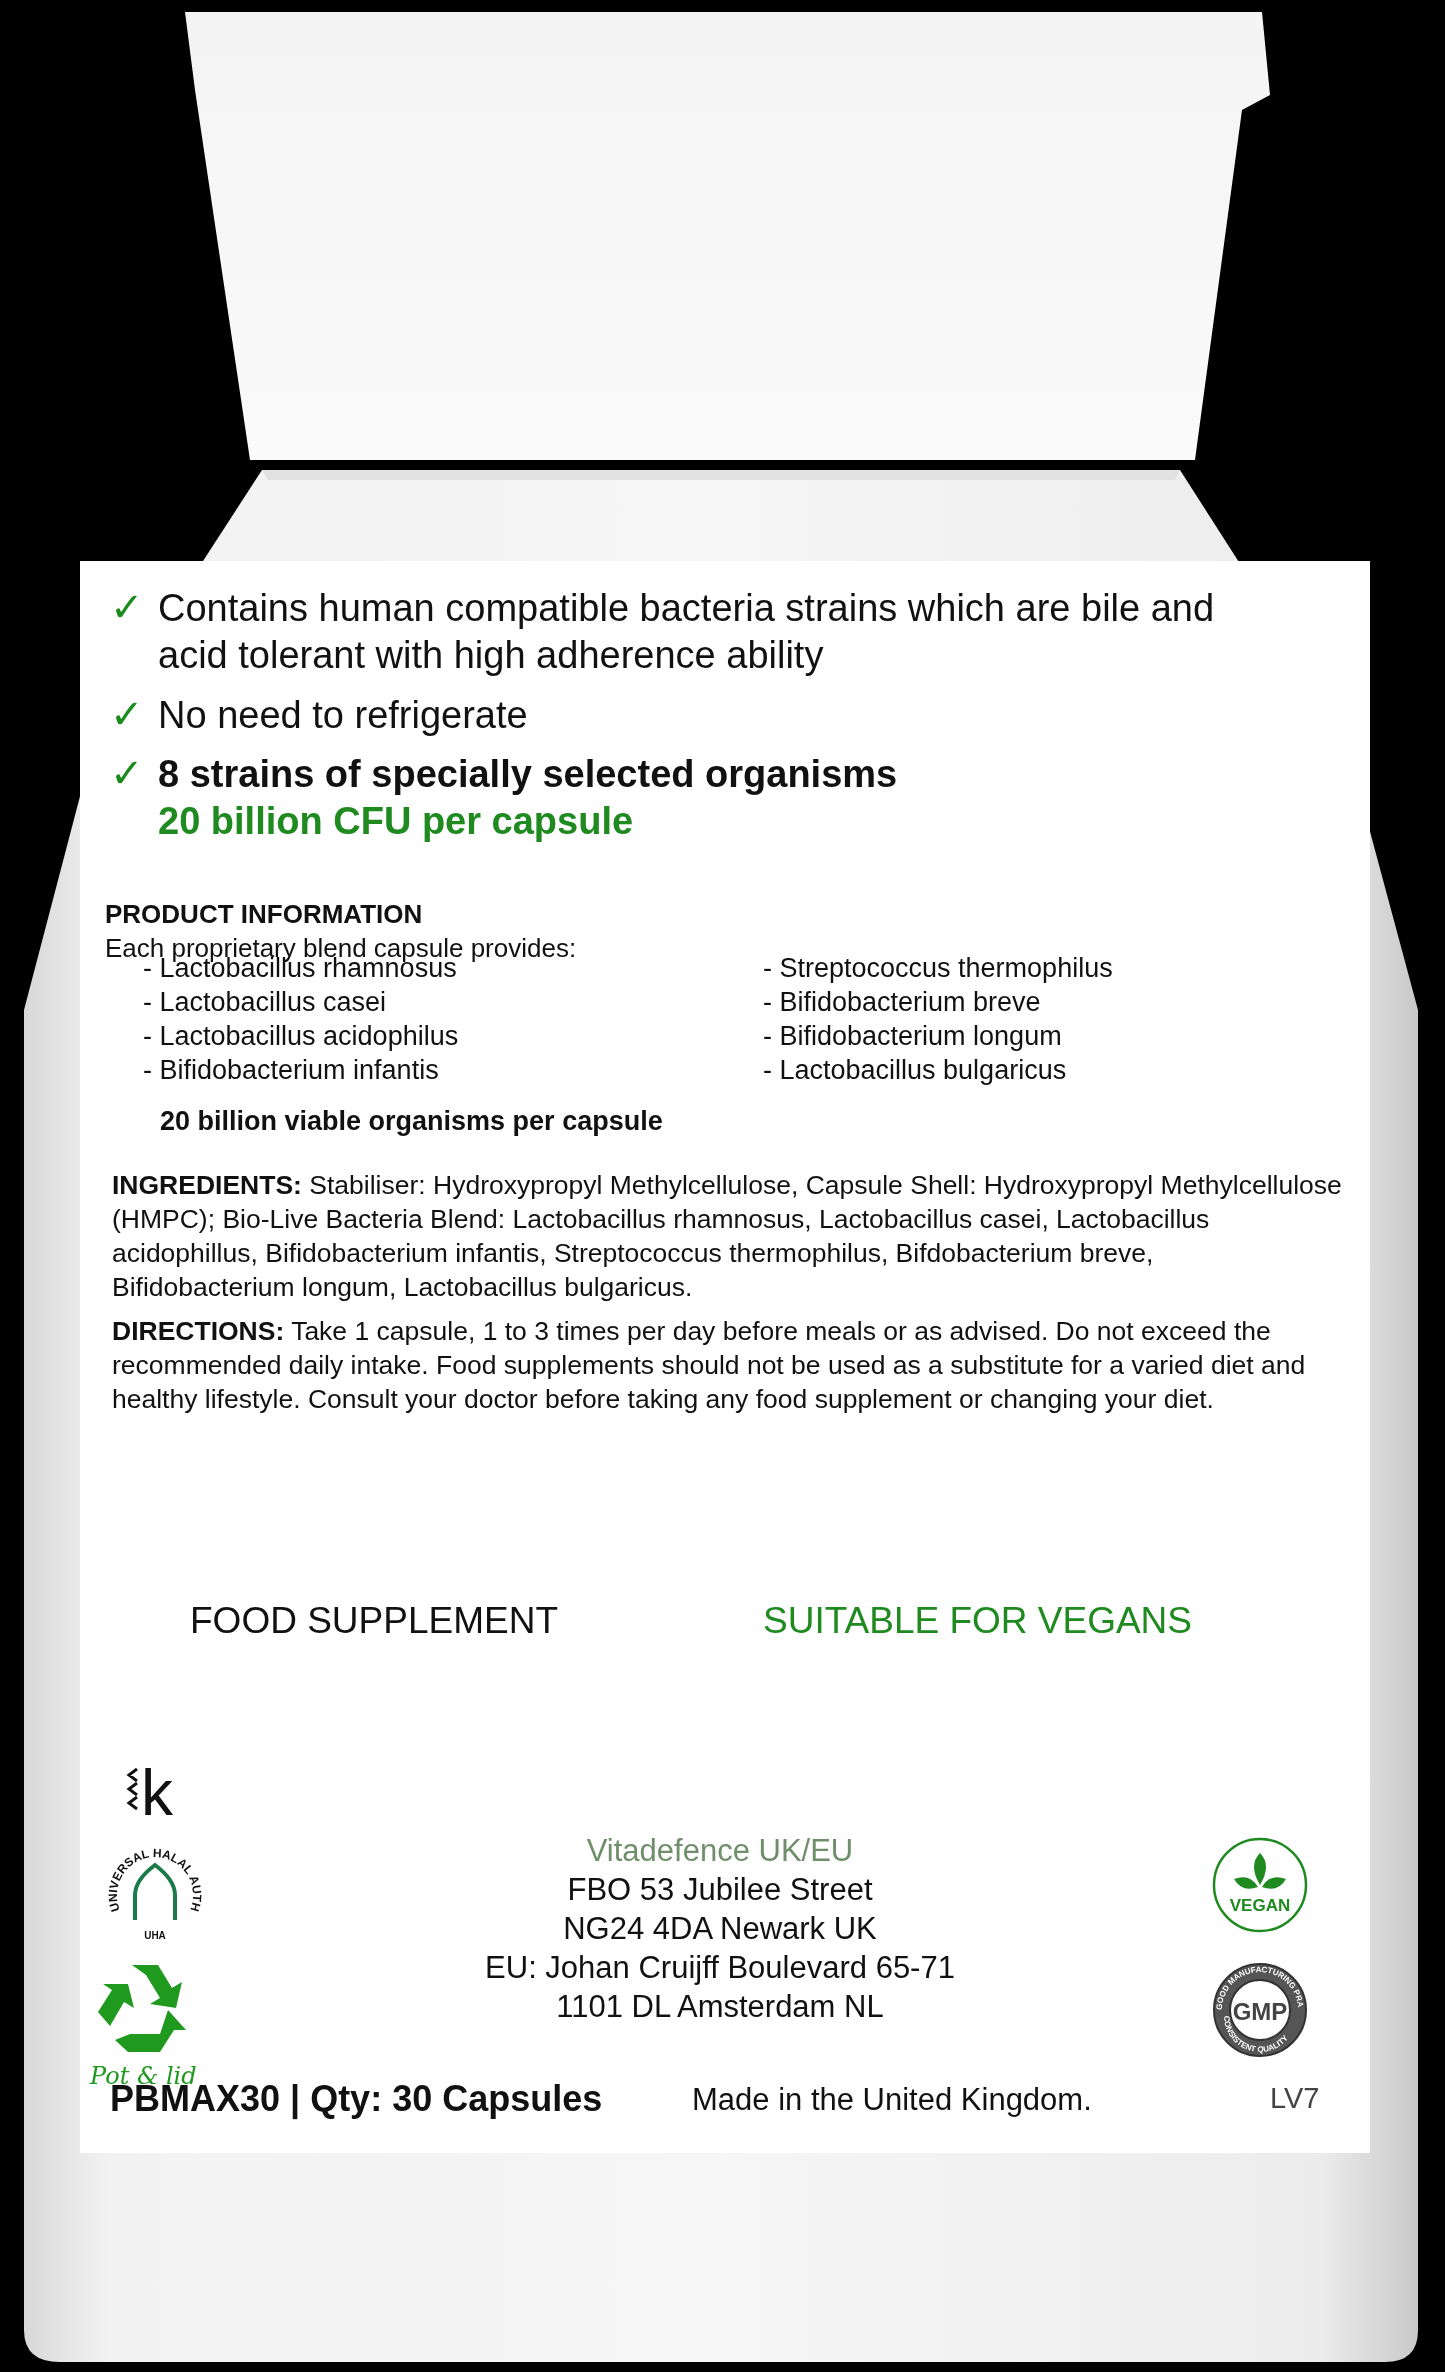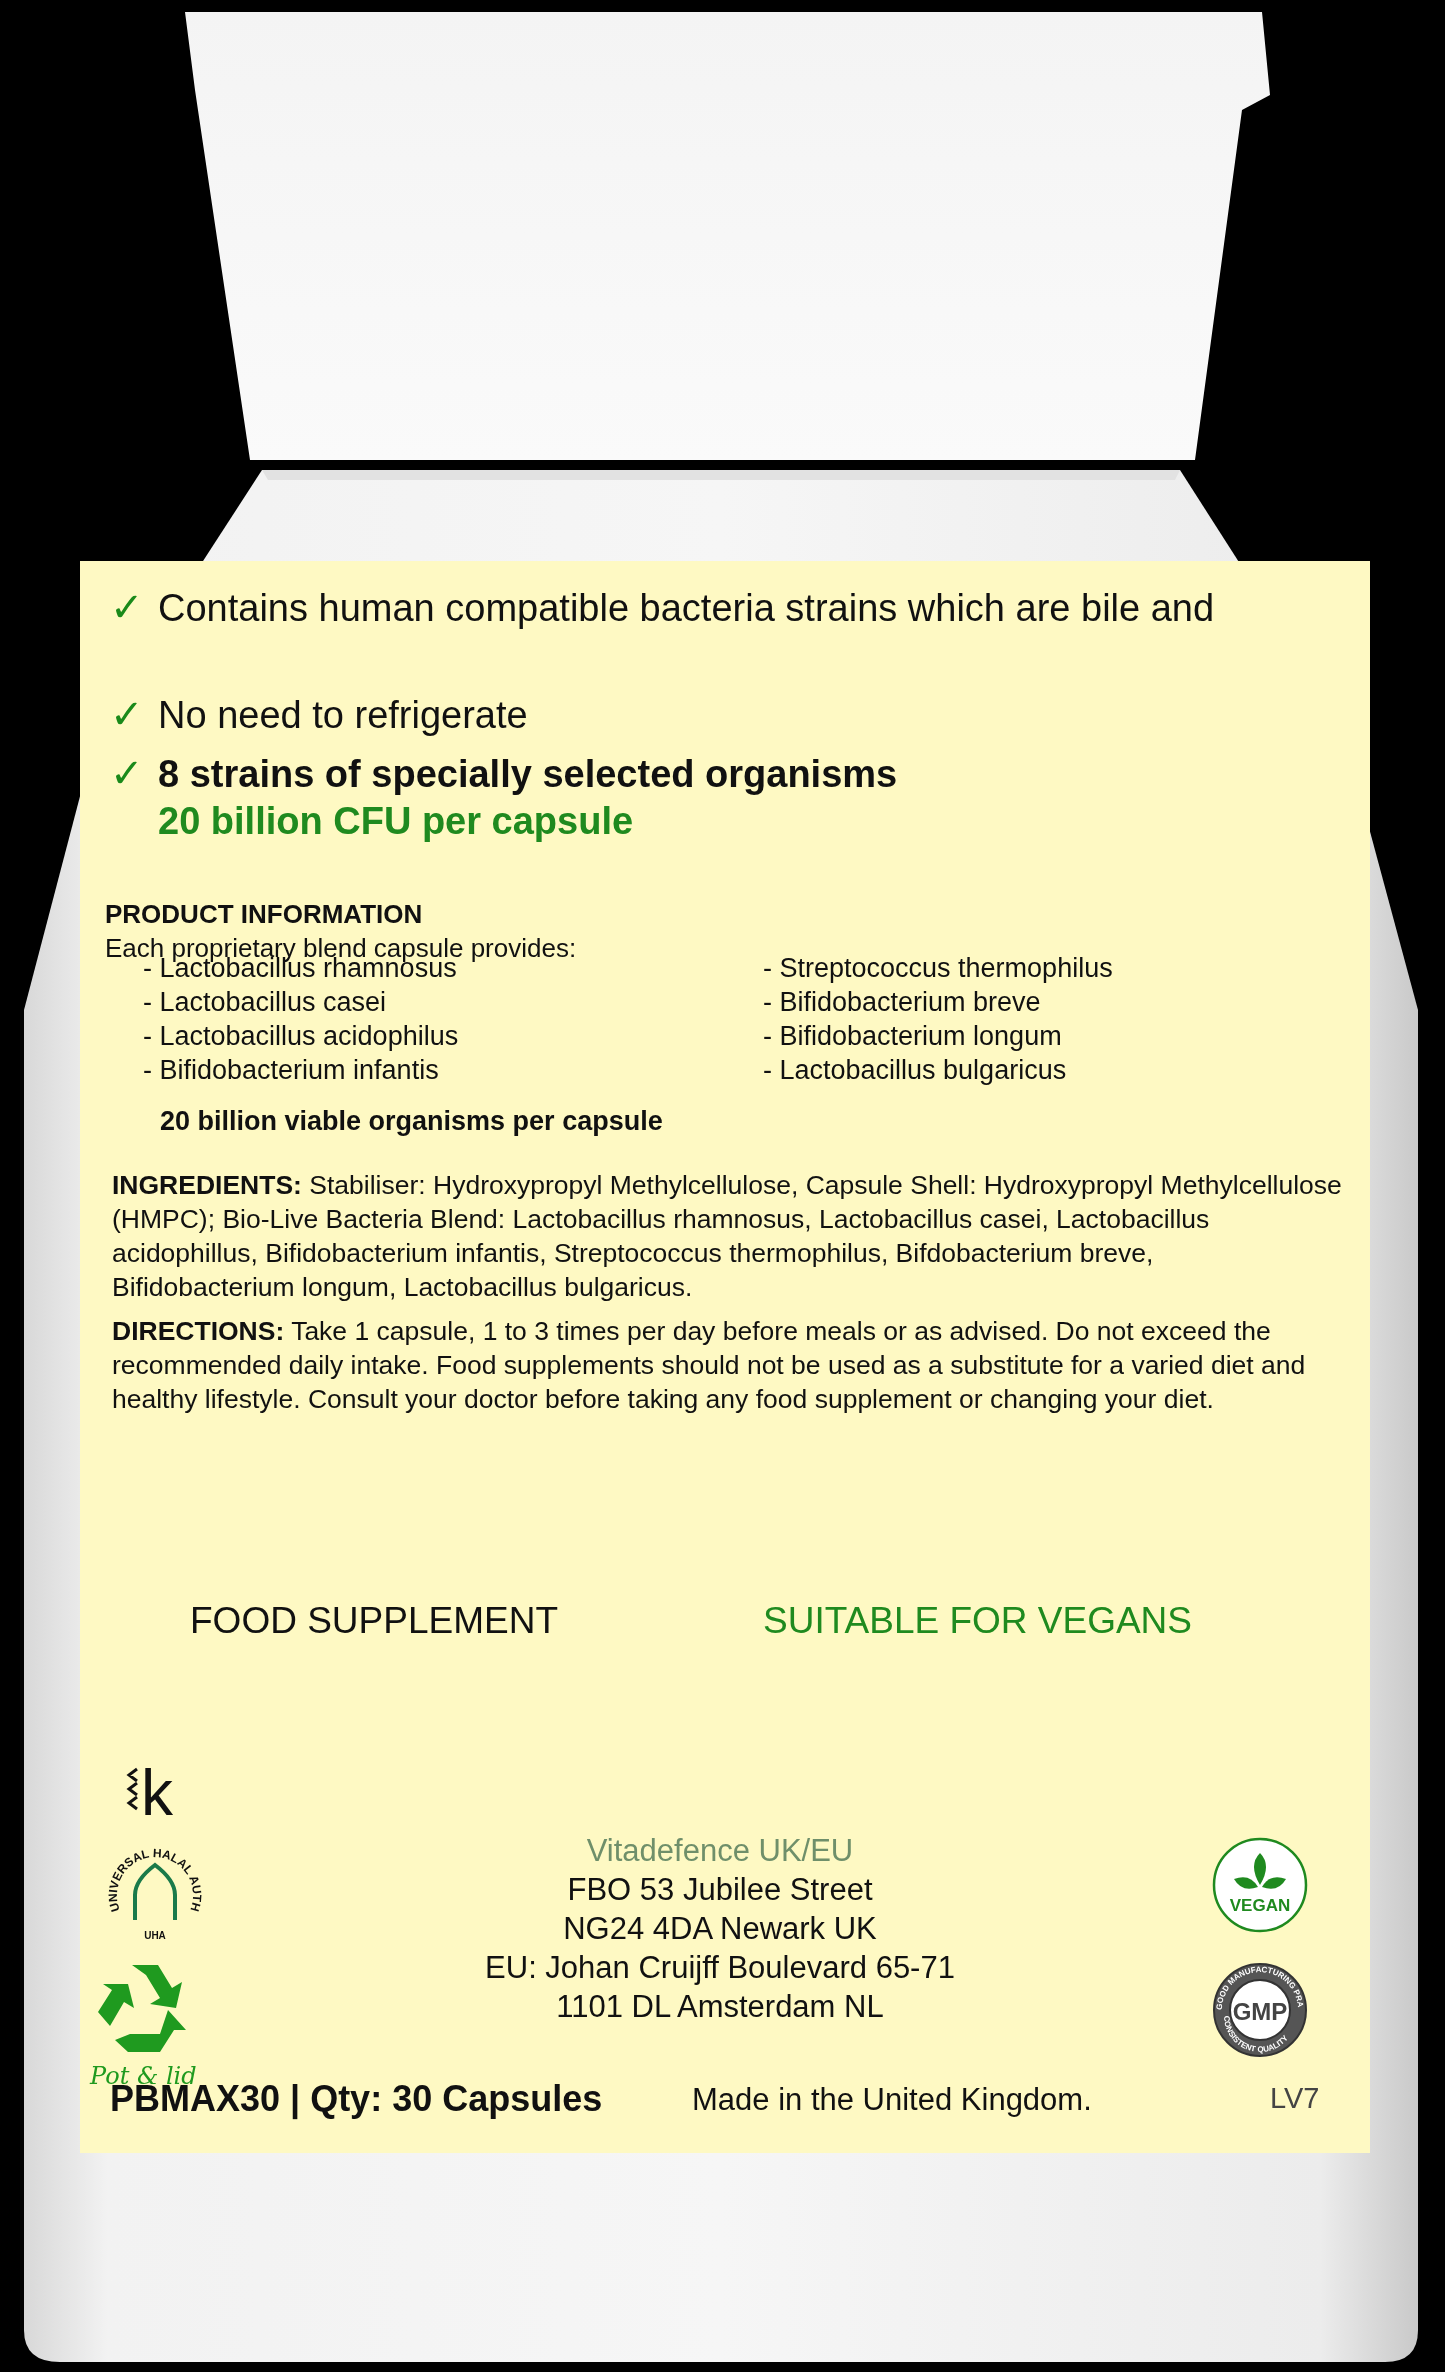--- a/index.html
+++ b/index.html
@@ -1,18 +1,18 @@
 <!DOCTYPE html>
 <html><head>
 <meta charset="utf-8">
 <style>
   html,body{margin:0;padding:0;background:#000;}
   body{width:1445px;height:2372px;position:relative;overflow:hidden;font-family:"Liberation Sans",sans-serif;}
   .bottle{position:absolute;left:0;top:0;width:1445px;height:2372px;}
-  .label{position:absolute;left:80px;top:561px;width:1290px;height:1592px;background:#fef9c3;color:#111;}
+  .label{position:absolute;left:80px;top:561px;width:1290px;height:1592px;background:#ffffff;color:#111;}
   .abs{position:absolute;margin-top:14px;}
   .bullet{position:absolute;left:30px;font-size:38px;line-height:48px;white-space:nowrap;}
   .check{color:#1a8a1a;font-size:40px;display:inline-block;width:48px;}
   .green{color:#1f8a1f;}
   .b{font-weight:bold;}
   .pi{font-size:26px;line-height:34px;}
   .strain{position:absolute;font-size:27px;line-height:34px;white-space:nowrap;}
   .para{position:absolute;left:32px;width:1230px;font-size:26.5px;line-height:34px;}
   .addr{position:absolute;left:340px;width:600px;text-align:center;font-weight:normal;font-size:31px;line-height:39px;}
 </style>
@@ -36,20 +36,21 @@
   <path d="M185 12 L1262 12 L1270 95 L1242 110 L1195 460 L250 460 L195 90 Z" fill="url(#cap)"></path>
   <path d="M262 470 L1180 470 L1340 720 L1418 1010 L1418 2330 Q1418 2362 1385 2362 L60 2362 Q24 2362 24 2330 L24 1010 L100 720 Z" fill="url(#body)"></path>
   <path d="M262 470 L1180 470 L1175 480 L268 480 Z" fill="#e2e2e2"></path>
 </svg>
 
 <div class="label">
 
   <div class="bullet" style="top:22px">
     <span class="check">✓</span><span>Contains human compatible bacteria strains which are bile and</span>
   </div>
+  <div class="bullet" style="top:70px;left:78px">acid tolerant with high adherence ability</div>
   <div class="bullet" style="top:129px">
     <span class="check">✓</span><span>No need to refrigerate</span>
   </div>
   <div class="bullet b" style="top:188px">
     <span class="check" style="font-weight:normal">✓</span><span>8 strains of specially selected organisms</span>
   </div>
   <div class="bullet b green" style="top:236px;left:78px">20 billion CFU per capsule</div>
 
   <div class="abs pi b" style="left:25px;top:322px">PRODUCT INFORMATION</div>
   <div class="abs pi" style="left:25px;top:356px">Each proprietary blend capsule provides:</div>

